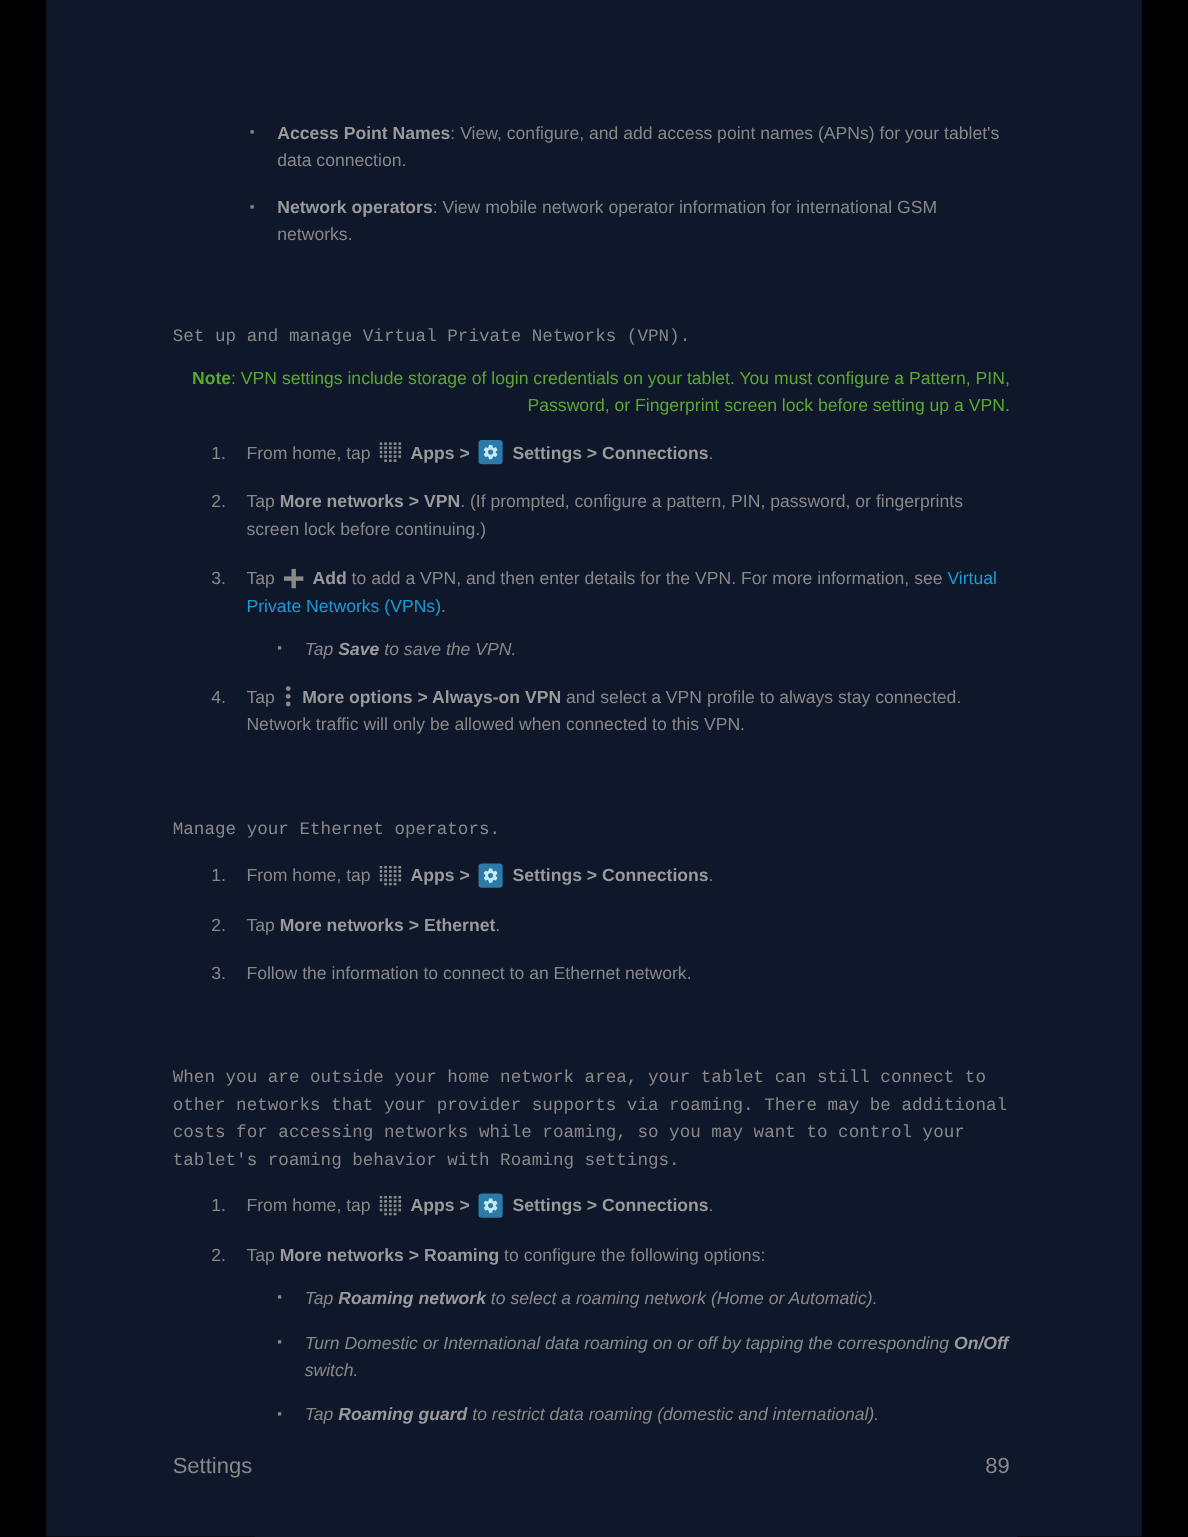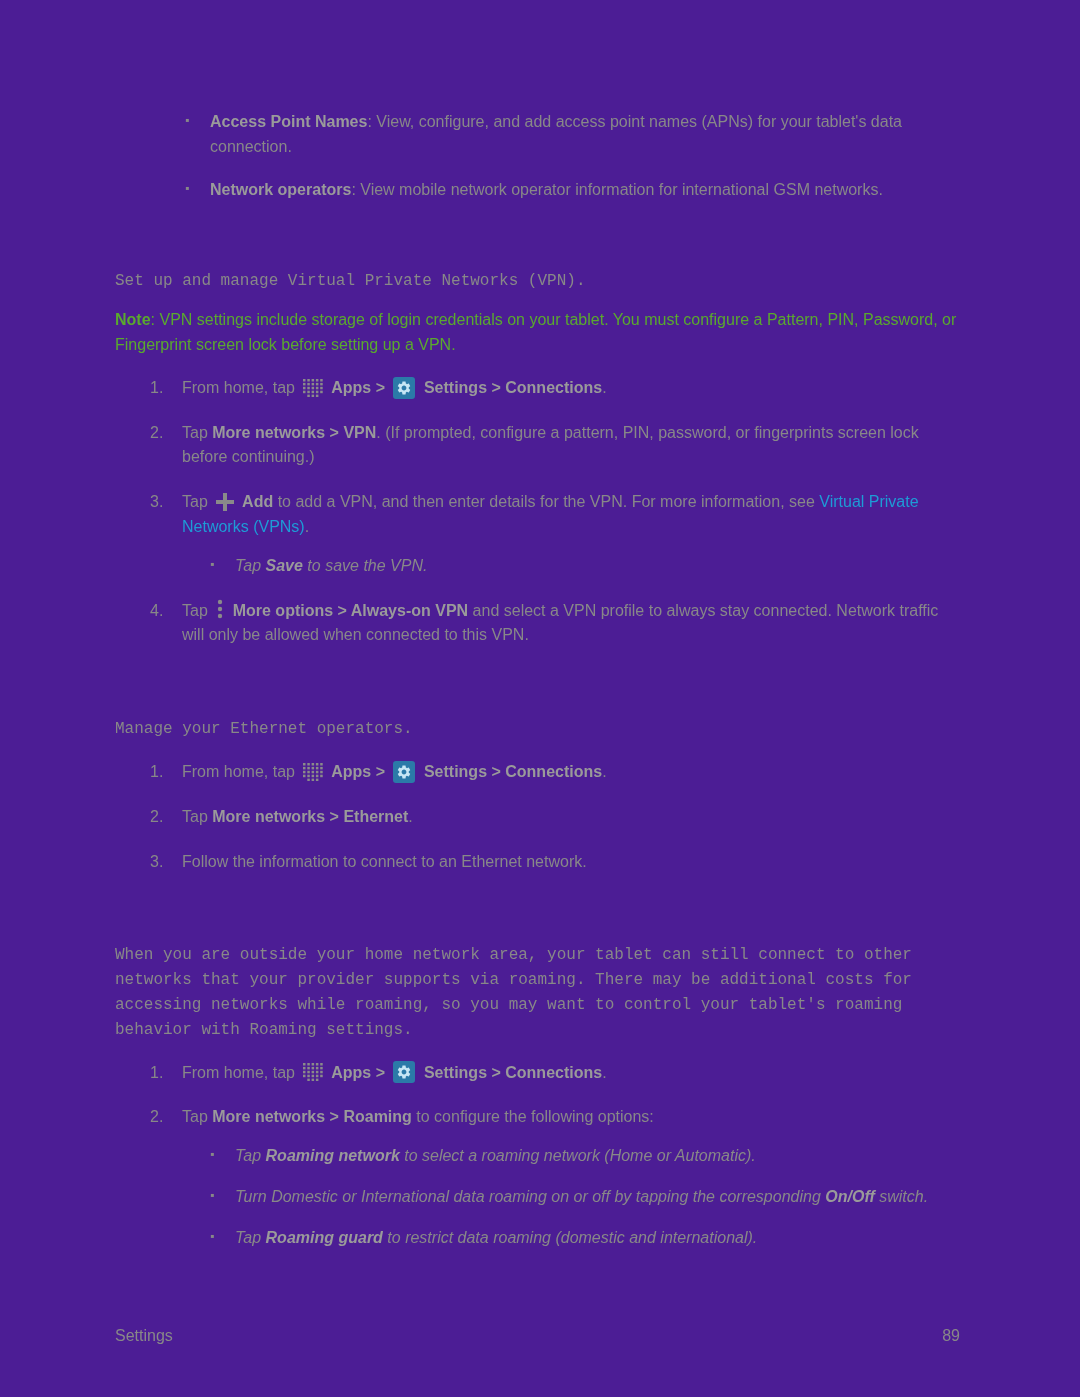--- a/index.html
+++ b/index.html
@@ -1,42 +1,42 @@
 <!DOCTYPE html>
 <html><head>
 <meta charset="utf-8">
 <style>
   html,body{margin:0;padding:0;background:#000;color:#888;font-family:Arial,Helvetica,sans-serif;}
-  .page{width:1080px;min-height:1397px;margin:0 auto;background:#4c1d95;position:relative;}
+  .page{width:996px;min-height:1397px;margin:0 auto;background:#0f172a;position:relative;}
   .content{padding:110px 120px 0 115px;font-size:16px;line-height:1.55;}
   .bullet-list{list-style:none;padding:0;margin:0 0 0 70px;}
   .bullet-list>li{position:relative;padding-left:25px;margin-bottom:18px;}
   .bullet-list>li::before{content:"\25AA";position:absolute;left:0;top:1px;color:#888;font-size:12px;}
   .num-list{list-style:none;padding:0;margin:18px 0 0 45px;}
   .num-list>li{position:relative;padding-left:22px;margin-bottom:20px;}
   .num-list>li .num{position:absolute;left:-10px;top:0;color:#888;}
   .sub-bullet{list-style:none;padding:0;margin:14px 0 0 28px;}
   .sub-bullet>li{position:relative;padding-left:25px;margin-bottom:16px;font-style:italic;}
   .sub-bullet>li::before{content:"\25AA";position:absolute;left:0;top:1px;color:#888;font-size:12px;}
   b{color:#9a9a9a;font-weight:bold;}
-  .note{color:#5aa92e;margin:14px 0 18px 0;}
+  .note{color:#5aa92e;margin:14px 0 18px 0;text-align:right;}
   .note b{color:#5aa92e;}
   .link{color:#1e9bd6;}
   .para{margin:14px 0;font-family:Liberation Mono, monospace;}
   .sect-gap{height:35px;}
   .icon{display:inline-block;vertical-align:middle;margin:0 4px;}
   .apps-icon{width:20px;height:18px;position:relative;top:-1px;}
   .apps-icon svg{width:20px;height:18px;}
   .settings-icon{width:22px;height:22px;background:#2b7aa8;border-radius:3px;display:inline-flex;align-items:center;justify-content:center;position:relative;top:-1px;}
   .settings-icon svg{width:16px;height:16px;}
   .plus-icon{width:18px;height:18px;display:inline-flex;align-items:center;justify-content:center;position:relative;top:-1px;}
   .plus-icon svg{width:18px;height:18px;}
   .more-icon{width:8px;height:20px;display:inline-flex;align-items:center;justify-content:center;position:relative;top:-2px;}
   .more-icon svg{width:6px;height:20px;}
-  .footer{position:absolute;bottom:52px;left:115px;right:120px;display:flex;justify-content:space-between;color:#888;font-size:16px;}
+  .footer{position:absolute;bottom:52px;left:115px;right:120px;display:flex;justify-content:space-between;color:#888;font-size:20px;}
 </style>
 </head>
 <body>
 
 <div class="page">
   <div class="content">
 
     <ul class="bullet-list">
       <li>
         <b>Access Point Names</b><span>: View, configure, and add access point names (APNs) for your tablet's data connection.</span>

